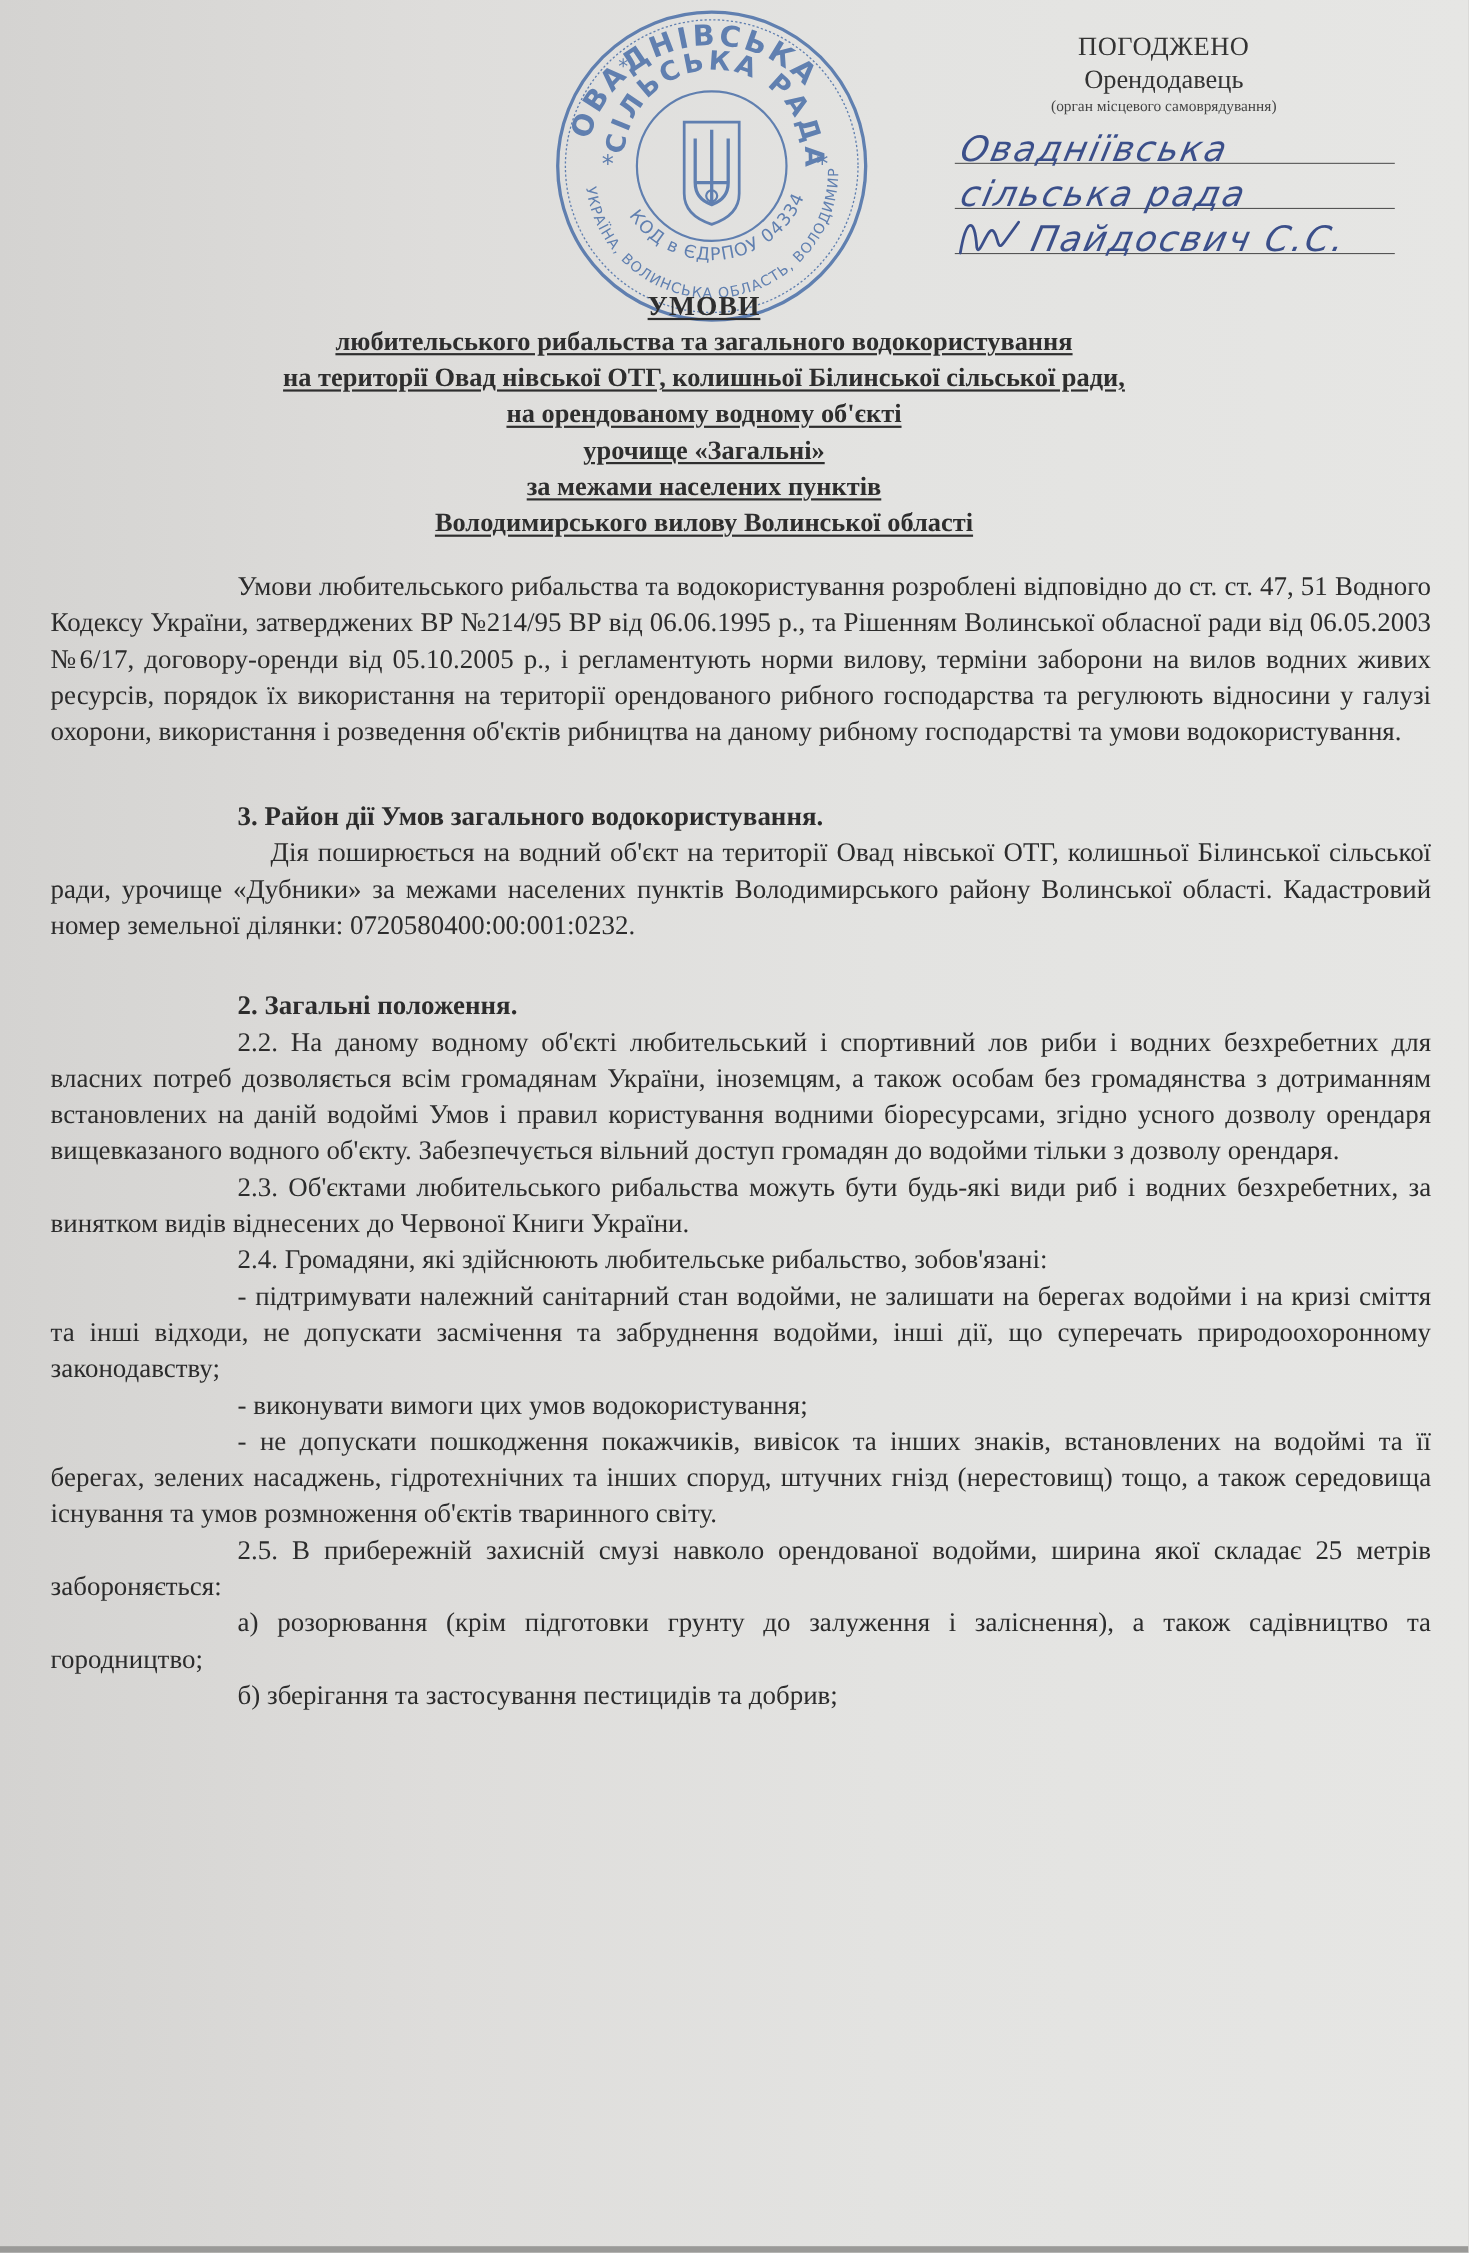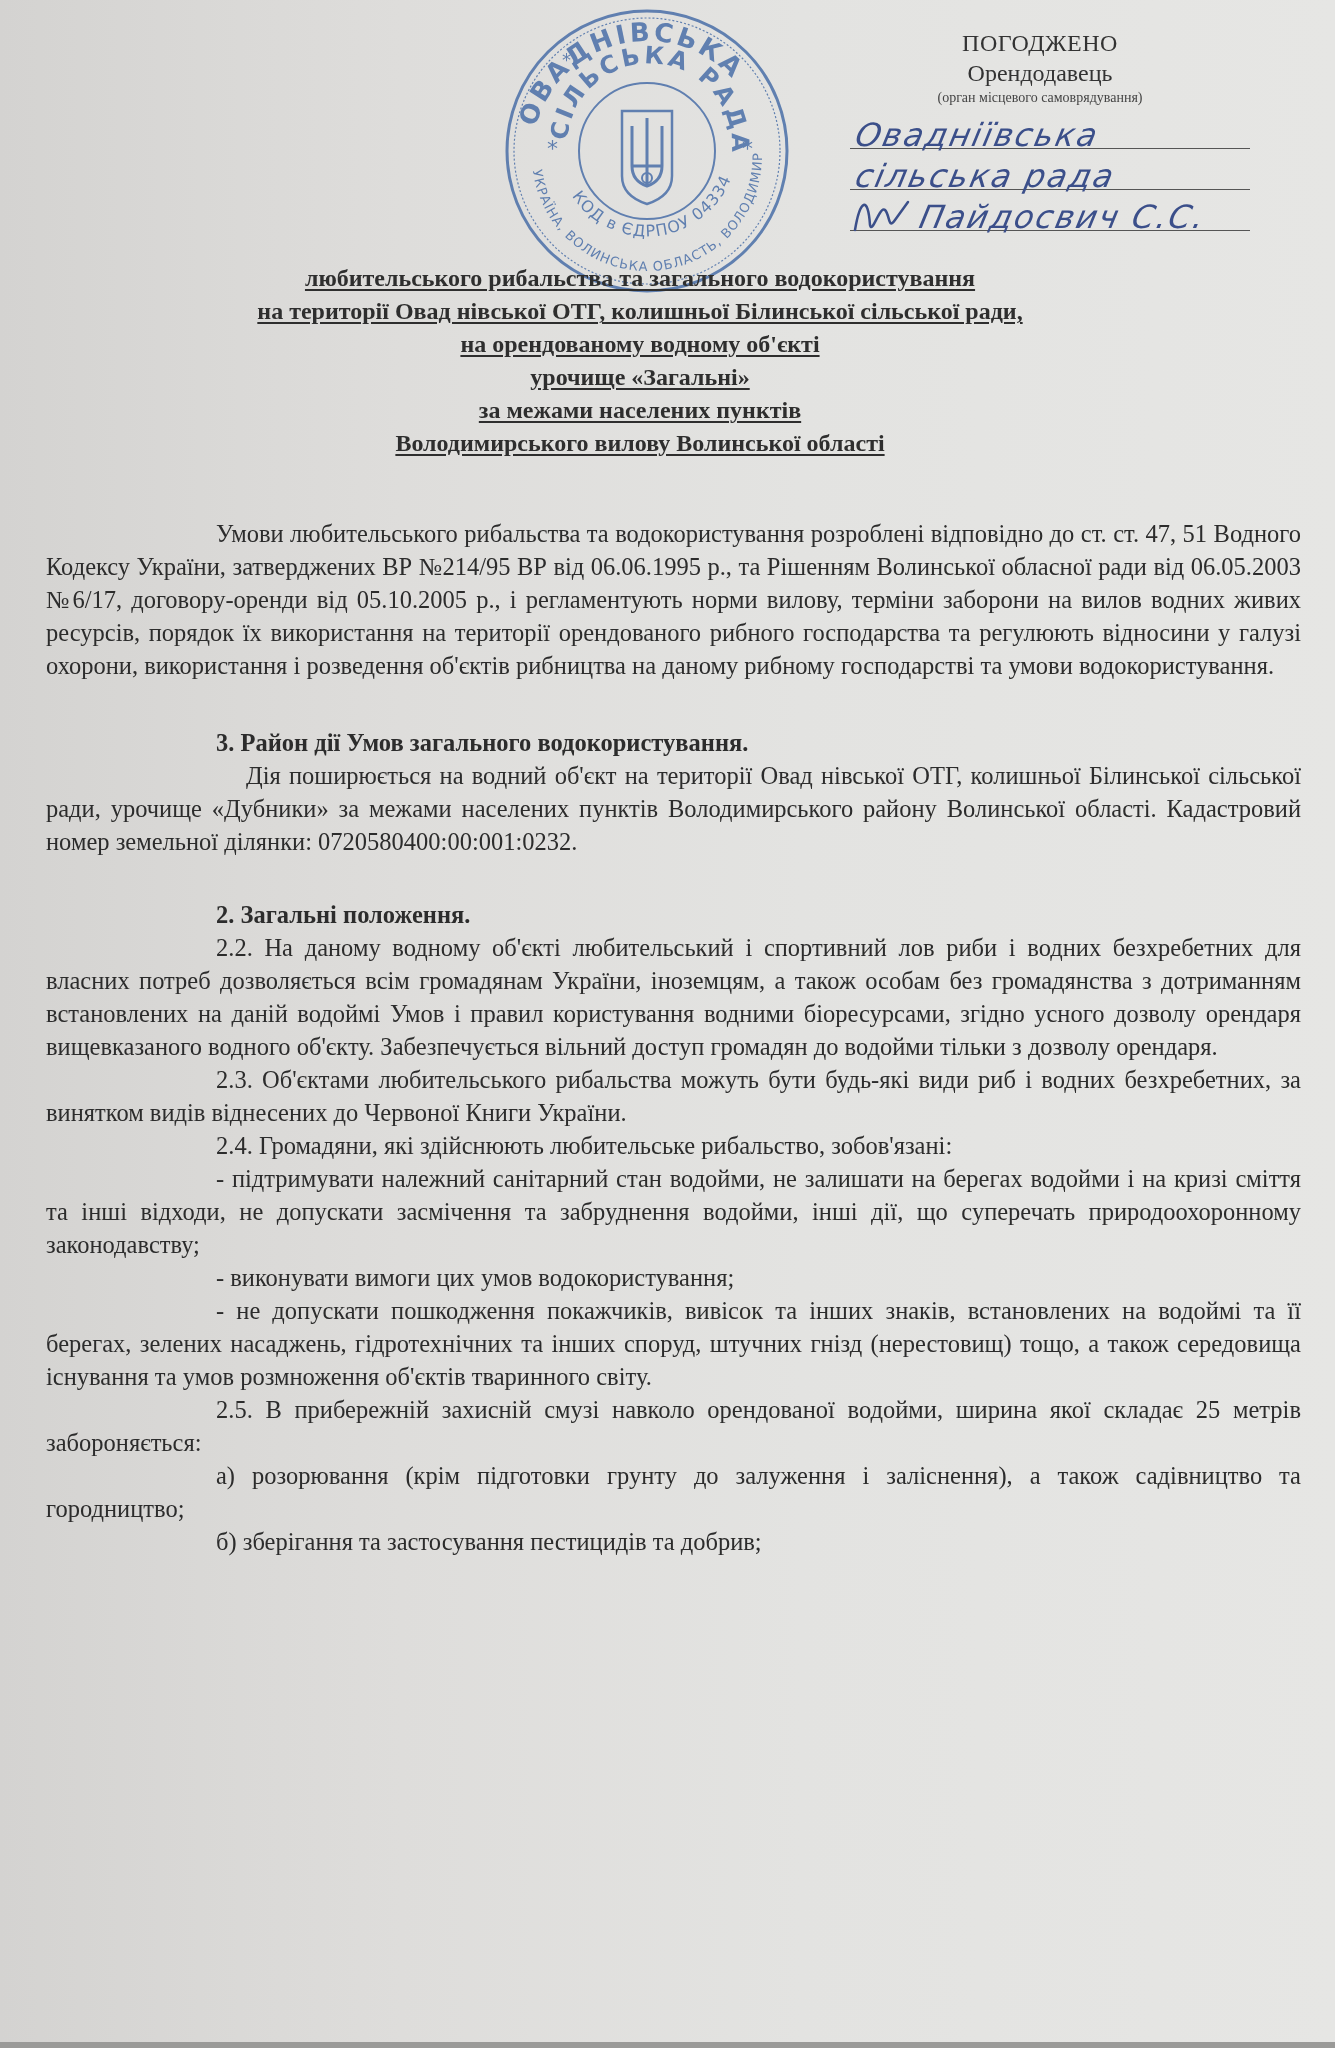--- a/index.html
+++ b/index.html
@@ -24,21 +24,21 @@
     .paper-bottom-edge {
       position: absolute;
       left: 0; bottom: 0;
       width: 1335px; height: 6px;
       background: #9a9a98;
     }
 
     
     .approval {
       position: absolute;
-      left: 830px; top: 28px;
+      left: 848px; top: 28px;
       width: 420px;
       text-align: center;
       font-size: 24px;
       line-height: 30px;
       color: #333;
     }
     .approval .approved { font-size: 24px; letter-spacing: 0.5px; }
     .approval .lessor { font-size: 24px; }
     .approval .caption { font-size: 14px; line-height: 20px; color: #444; }
     .sign-line {
@@ -170,20 +170,21 @@
   <text x="70" y="60" font-size="18" fill="#4a6fa8" font-family="DejaVu Sans, sans-serif">*</text>
 
   <g>
     <path d="M 130 105 L 180 105 L 180 170 Q 180 190 155 198 Q 130 190 130 170 Z" fill="none" stroke="#4a6fa8" stroke-width="2.5"></path>
     <path d="M 155 112 L 155 180 M 140 120 L 140 160 Q 140 175 155 180 Q 170 175 170 160 L 170 120 M 140 160 L 170 160" fill="none" stroke="#4a6fa8" stroke-width="3"></path>
     <circle cx="155" cy="172" r="5" fill="none" stroke="#4a6fa8" stroke-width="2"></circle>
   </g>
 </svg>
 
 <div class="title-block">
+  <div class="t-main t-line">УМОВИ</div>
   <span class="t-line">любительського рибальства та загального водокористування</span>
   <span class="t-line">на території Овад нівської ОТГ, колишньої Білинської сільської ради,</span>
   <span class="t-line">на орендованому водному об'єкті</span>
   <span class="t-line">урочище «Загальні»</span>
   <span class="t-line">за межами населених пунктів</span>
   <span class="t-line">Володимирського вилову Волинської області</span>
 </div>
 
 <div class="body-text">
   <p class="indent">Умови любительського рибальства та водокористування розроблені відповідно до ст. ст. 47, 51 Водного Кодексу України, затверджених ВР №214/95 ВР від 06.06.1995 р., та Рішенням Волинської обласної ради від 06.05.2003 №6/17, договору-оренди від 05.10.2005 р., і регламентують норми вилову, терміни заборони на вилов водних живих ресурсів, порядок їх використання на території орендованого рибного господарства та регулюють відносини у галузі охорони, використання і розведення об'єктів рибництва на даному рибному господарстві та умови водокористування.</p>

